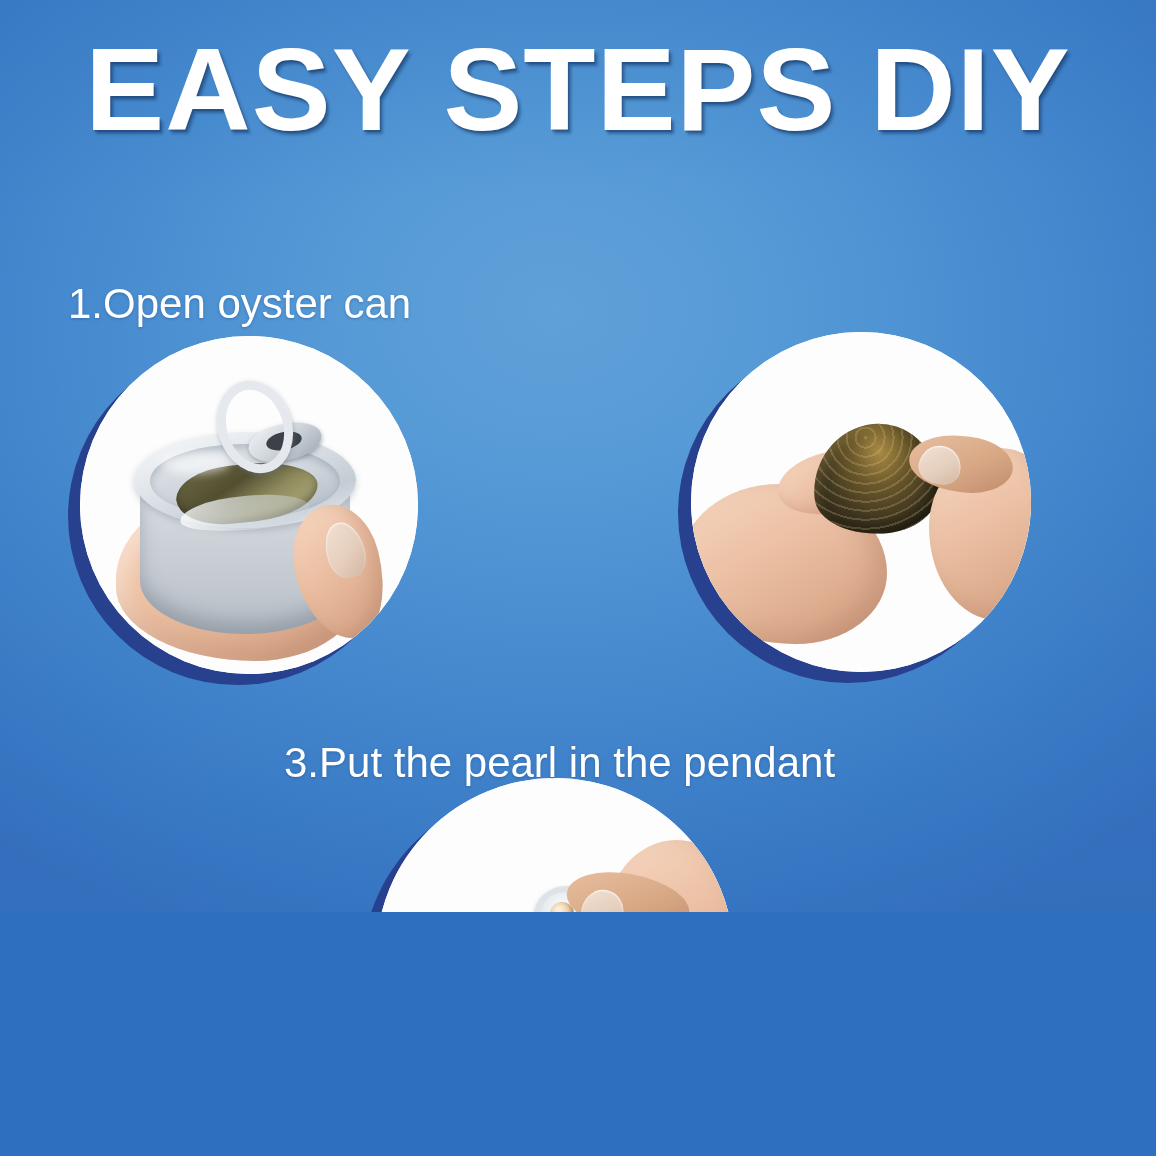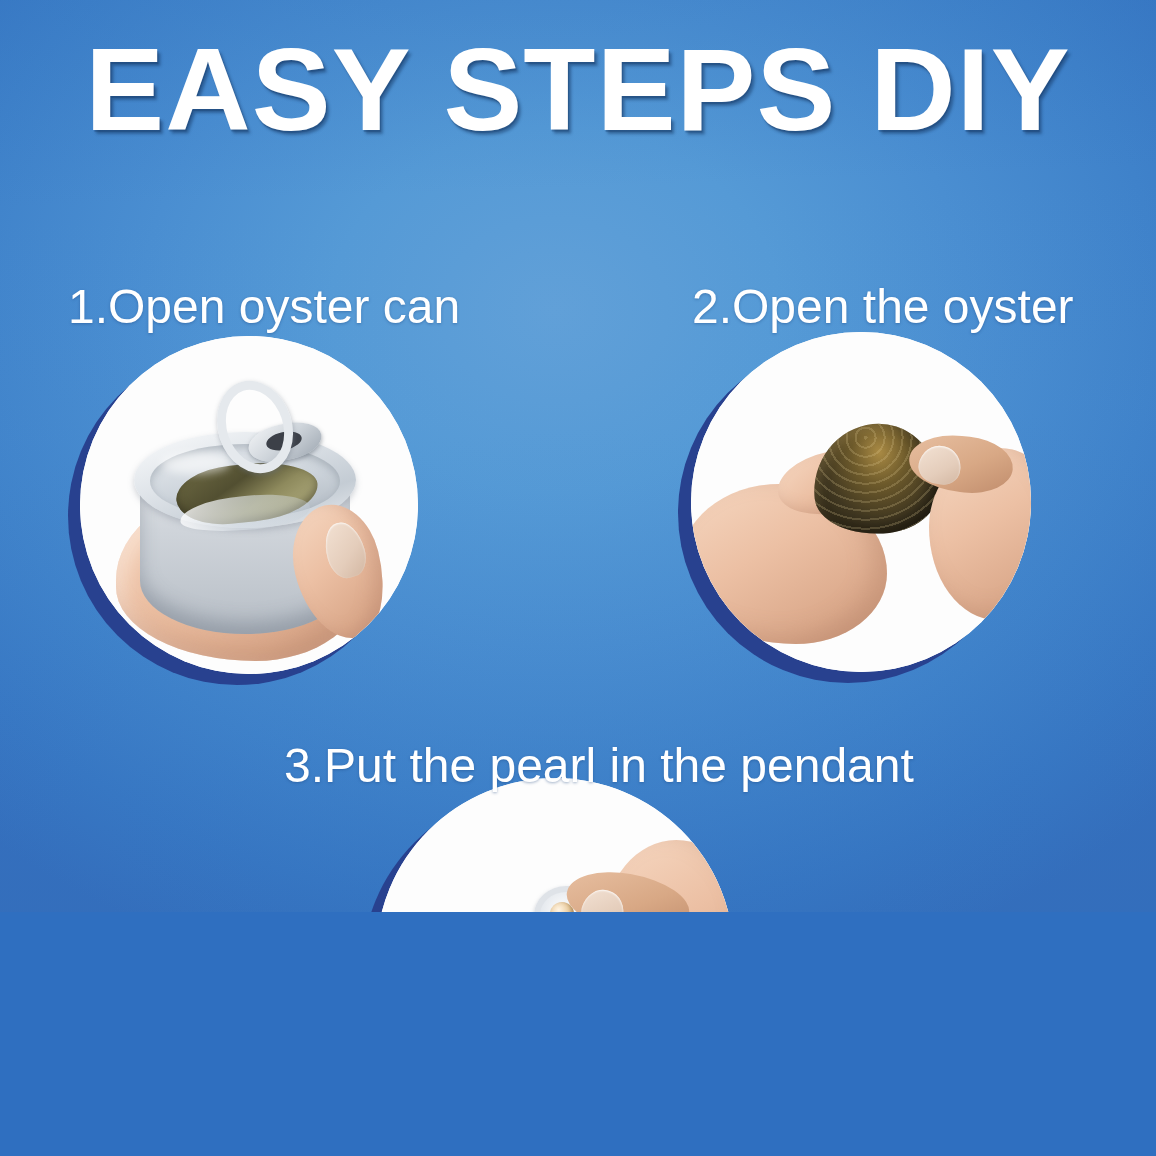--- a/index.html
+++ b/index.html
@@ -54,21 +54,21 @@
       3px 4px 3px rgba(18,48,92,0.45),
       1px 2px 1px rgba(20,55,100,0.35);
     white-space: nowrap;
     z-index: 6;
   }
 
   
   .step-label {
     position: absolute;
     color: #ffffff;
-    font-size: 48px;
+    font-size: 42px;
     font-weight: 400;
     line-height: 1.1;
     white-space: nowrap;
     text-shadow: 0 1px 3px rgba(26,66,122,0.40);
     z-index: 6;
   }
   #label-1 { left: 68px;  top: 281px; }
   #label-2 { left: 692px; top: 281px; }
   #label-3 { left: 284px; top: 740px; }
 
@@ -336,21 +336,20 @@
         <div class="obj s1-tab"></div>
         <div class="obj s1-tab-hole"></div>
         <div class="obj s1-ring"></div>
         <div class="obj skin s1-thumb"></div>
         <div class="obj nail s1-thumbnail"></div>
         <div class="hl" style="left:80px;top:116px;width:70px;height:22px;"></div>
       </div>
     </div>
   </div>
 
-  <div class="step-label" id="label-2">2.Open the oyster</div>
 
   <div class="circle-wrap" id="wrap-2">
     <div class="circle-shadow"></div>
     <div class="circle-photo">
       <div class="photo-stage">
         <div class="obj skin s2-lhand-palm"></div>
         <div class="obj skin s2-lfinger"></div>
         <div class="obj nail s2-lnail"></div>
         <div class="obj s2-shell"></div>
         <div class="obj s2-knife"></div>

